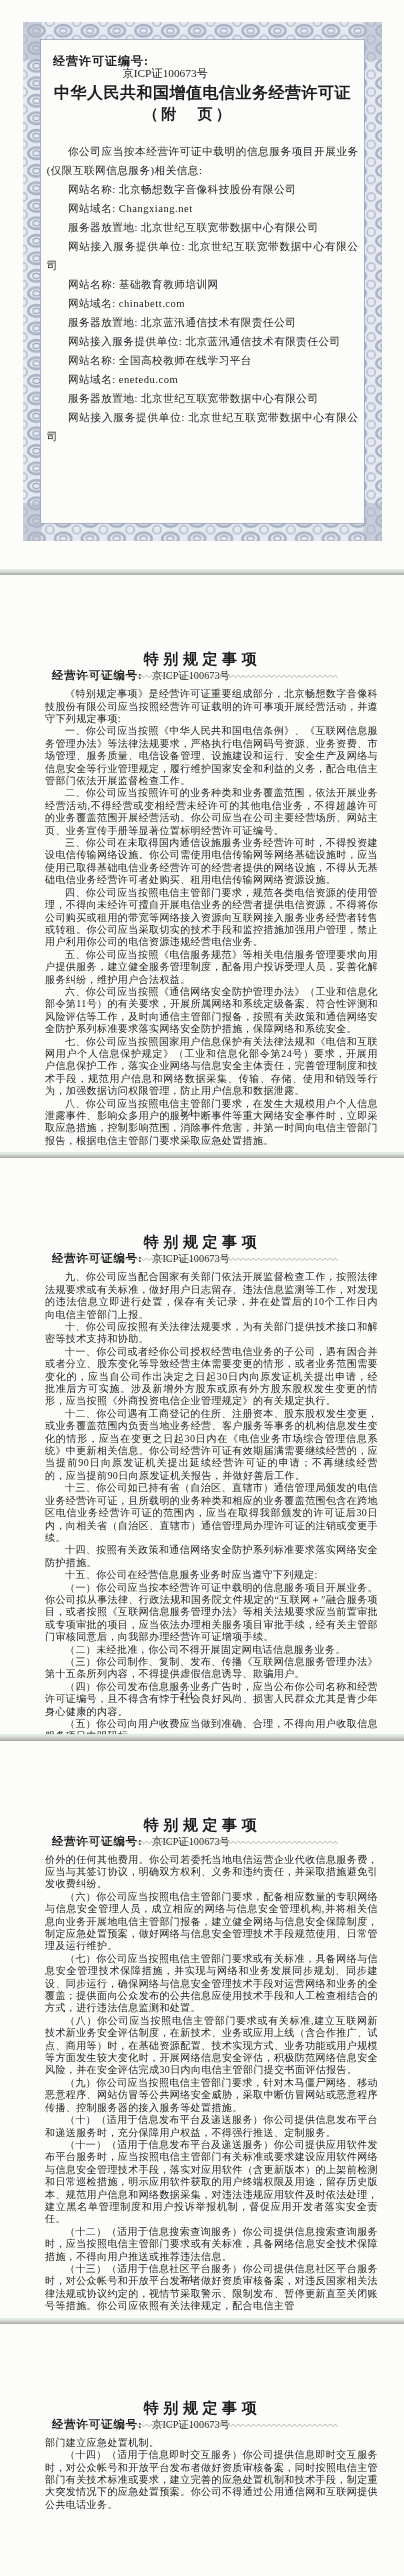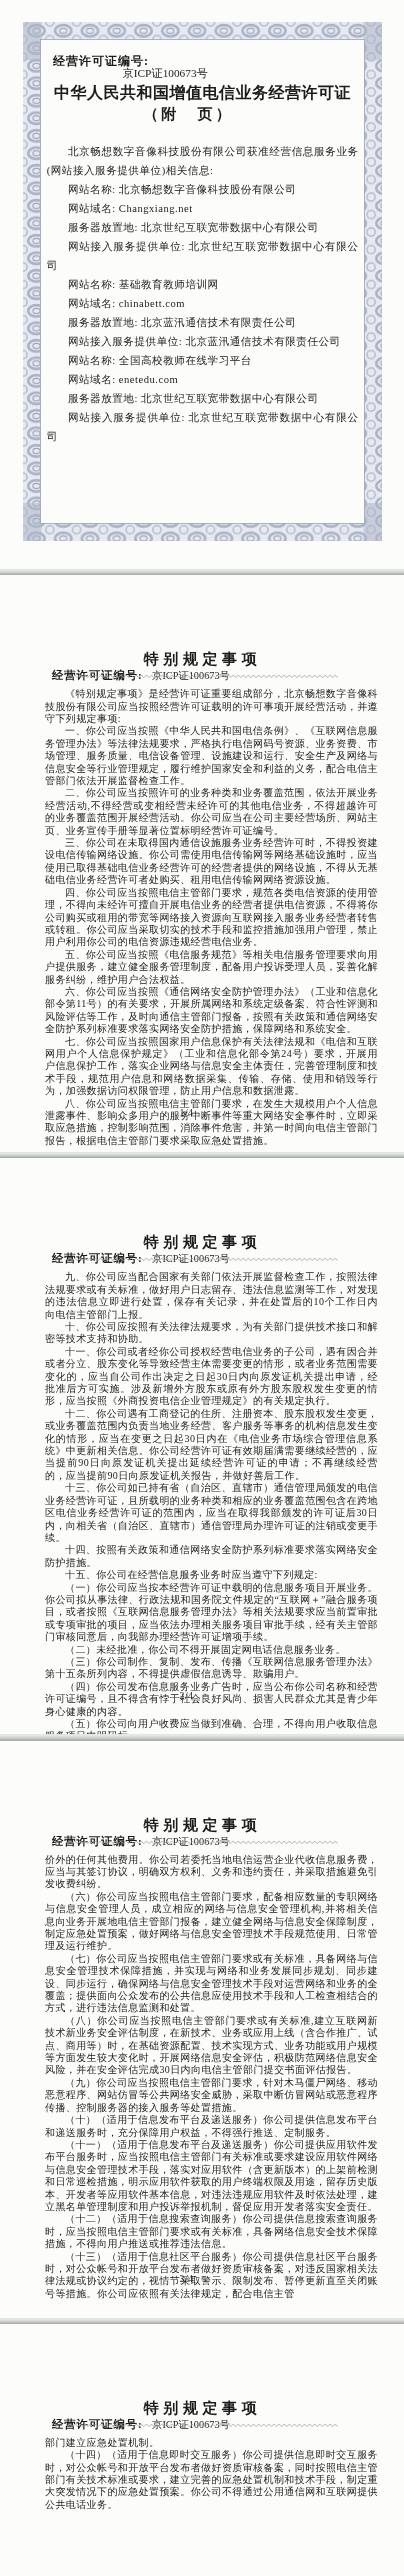--- a/index.html
+++ b/index.html
@@ -62,21 +62,21 @@
         <rect x="0" y="934" width="36" height="74" fill="#aeb7c8" opacity="0.55"></rect>
         <rect x="661" y="934" width="36" height="74" fill="#aeb7c8" opacity="0.55"></rect>
         <rect x="34" y="34" width="629" height="940" fill="#fcfcfa" stroke="#97a1b4" stroke-width="1.5"></rect>
       </svg>
       <div class="cert-content">
         <div class="cert-lic-label">经营许可证编号:</div>
         <div class="cert-lic-no">京ICP证100673号</div>
         <div class="cert-title">中华人民共和国增值电信业务经营许可证</div>
         <div class="cert-subtitle">（附　页）</div>
         <div class="cert-body">
-          <p>北京畅想数字音像科技股份有限公司获准经营信息服务业务(网站接入服务提供单位)相关信息:</p>
+          <p>你公司应当按本经营许可证中载明的信息服务项目开展业务(仅限互联网信息服务)相关信息:</p>
           <div id="cert-fields">
               <p>网站名称: 北京畅想数字音像科技股份有限公司</p>
               <p>网站域名: Changxiang.net</p>
               <p>服务器放置地: 北京世纪互联宽带数据中心有限公司</p>
               <p>网站接入服务提供单位: 北京世纪互联宽带数据中心有限公司</p>
               <p>网站名称: 基础教育教师培训网</p>
               <p>网站域名: chinabett.com</p>
               <p>服务器放置地: 北京蓝汛通信技术有限责任公司</p>
               <p>网站接入服务提供单位: 北京蓝汛通信技术有限责任公司</p>
               <p>网站名称: 全国高校教师在线学习平台</p>
@@ -168,21 +168,21 @@
         </defs>
       <rect width="530" height="9" fill="url(#zz3)"></rect>
     </svg>
     <div class="reg-body">
         <p class="cont">价外的任何其他费用。你公司若委托当地电信运营企业代收信息服务费，应当与其签订协议，明确双方权利、义务和违约责任，并采取措施避免引发收费纠纷。</p>
         <p>（六）你公司应当按照电信主管部门要求，配备相应数量的专职网络与信息安全管理人员，成立相应的网络与信息安全管理机构,并将相关信息向业务开展地电信主管部门报备，建立健全网络与信息安全保障制度，制定应急处置预案，做好网络与信息安全管理技术手段规范使用、日常管理及运行维护。</p>
         <p>（七）你公司应当按照电信主管部门要求或有关标准，具备网络与信息安全管理技术保障措施，并实现与网络和业务发展同步规划、同步建设、同步运行，确保网络与信息安全管理技术手段对运营网络和业务的全覆盖；提供面向公众发布的公共信息应使用技术手段和人工检查相结合的方式，进行违法信息监测和处置。</p>
         <p>（八）你公司应当按照电信主管部门要求或有关标准,建立互联网新技术新业务安全评估制度，在新技术、业务或应用上线（含合作推广、试点、商用等）时，在基础资源配置、技术实现方式、业务功能或用户规模等方面发生较大变化时，开展网络信息安全评估，积极防范网络信息安全风险，并在安全评估完成30日内向电信主管部门提交书面评估报告。</p>
         <p>（九）你公司应当按照电信主管部门要求，针对木马僵尸网络、移动恶意程序、网站仿冒等公共网络安全威胁，采取中断仿冒网站或恶意程序传播、控制服务器的接入服务等处置措施。</p>
         <p>（十）（适用于信息发布平台及递送服务）你公司提供信息发布平台和递送服务时，充分保障用户权益，不得强行推送、定制服务。</p>
-        <p>（十一）（适用于信息发布平台及递送服务）你公司提供应用软件发布平台服务时，应当按照电信主管部门有关标准或要求建设应用软件网络与信息安全管理技术手段，落实对应用软件（含更新版本）的上架前检测和日常巡检措施，明示应用软件获取的用户终端权限及用途，留存历史版本、开发者等应用软件基本信息，对违法违规应用软件及时依法处理，建立黑名单管理制度和用户投诉举报机制，督促应用开发者落实安全责任。</p>
+        <p>（十一）（适用于信息发布平台及递送服务）你公司提供应用软件发布平台服务时，应当按照电信主管部门有关标准或要求建设应用软件网络与信息安全管理技术手段，落实对应用软件（含更新版本）的上架前检测和日常巡检措施，明示应用软件获取的用户终端权限及用途，留存历史版本、规范用户信息和网络数据采集，对违法违规应用软件及时依法处理，建立黑名单管理制度和用户投诉举报机制，督促应用开发者落实安全责任。</p>
         <p>（十二）（适用于信息搜索查询服务）你公司提供信息搜索查询服务时，应当按照电信主管部门要求或有关标准，具备网络信息安全技术保障措施，不得向用户推送或推荐违法信息。</p>
         <p>（十三）（适用于信息社区平台服务）你公司提供信息社区平台服务时，对公众帐号和开放平台发布者做好资质审核备案，对违反国家相关法律法规或协议约定的，视情节采取警示、限制发布、暂停更新直至关闭账号等措施。你公司应依照有关法律规定，配合电信主管</p>
       </div>
     <div class="page-no">3/4</div>
   </section>
 
   <div class="sep"></div>
 
   <section class="page reg p5" style="height:549px;">
     <div class="reg-header">

